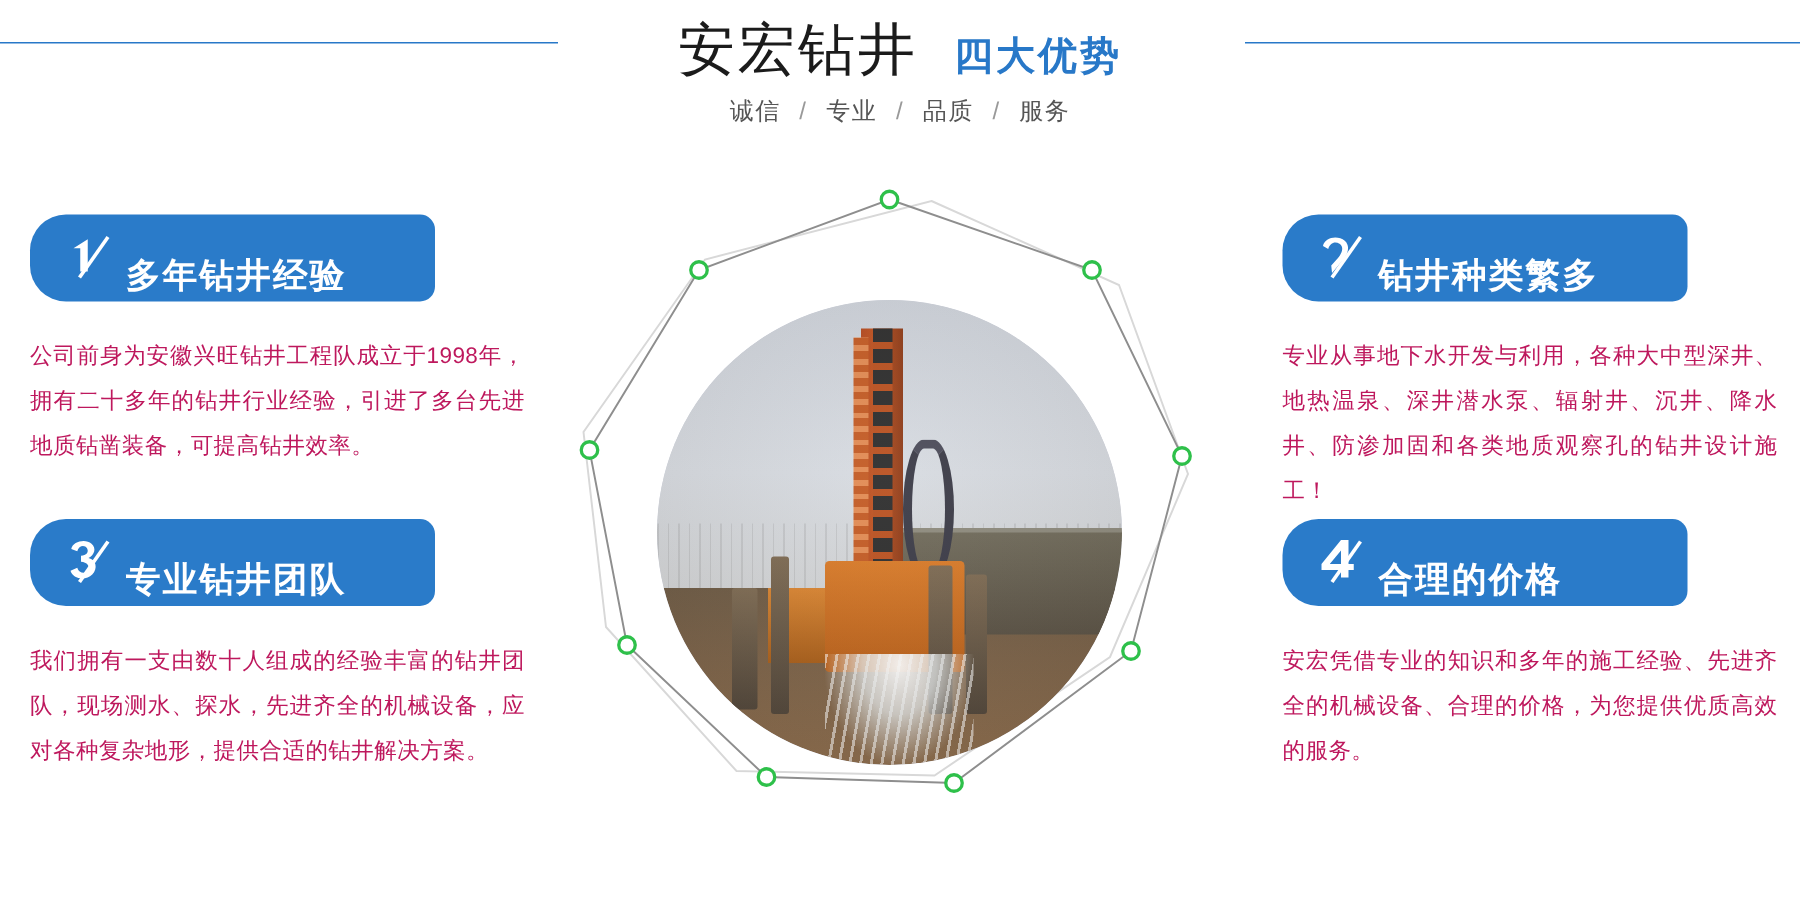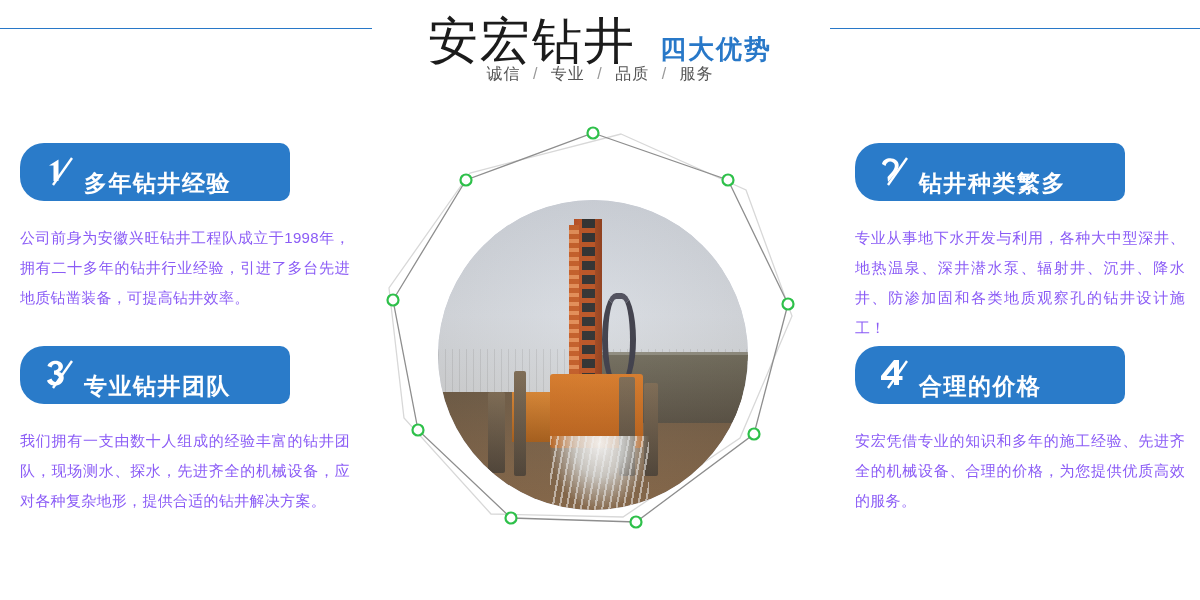--- a/index.html
+++ b/index.html
@@ -39,21 +39,21 @@
 
   .title-row {
     position: absolute;
     top: 8px;
     left: 0;
     width: 1200px;
     text-align: center;
     white-space: nowrap;
   }
   .title-dark {
-    font-size: 50px;
+    font-size: 38px;
     font-weight: 400;
     color: #1b1b1b;
     letter-spacing: 2px;
     font-family: "Liberation Sans", "DejaVu Sans", sans-serif;
   }
   .title-blue {
     font-size: 26px;
     font-weight: 700;
     color: #2878c8;
     letter-spacing: 2px;
@@ -111,21 +111,21 @@
     white-space: nowrap;
     font-family: "Liberation Sans", "DejaVu Sans", sans-serif;
     margin-top: 23px;
   }
 
   .card-body {
     margin-top: 22px;
     width: 330px;
     font-size: 15px;
     line-height: 30px;
-    color: #8b5cf6;
+    color: #be185d;
     text-align: justify;
     letter-spacing: 0.3px;
   }
 
   
   .center-art {
     position: absolute;
     left: 378px;
     top: 118px;
     width: 430px;

